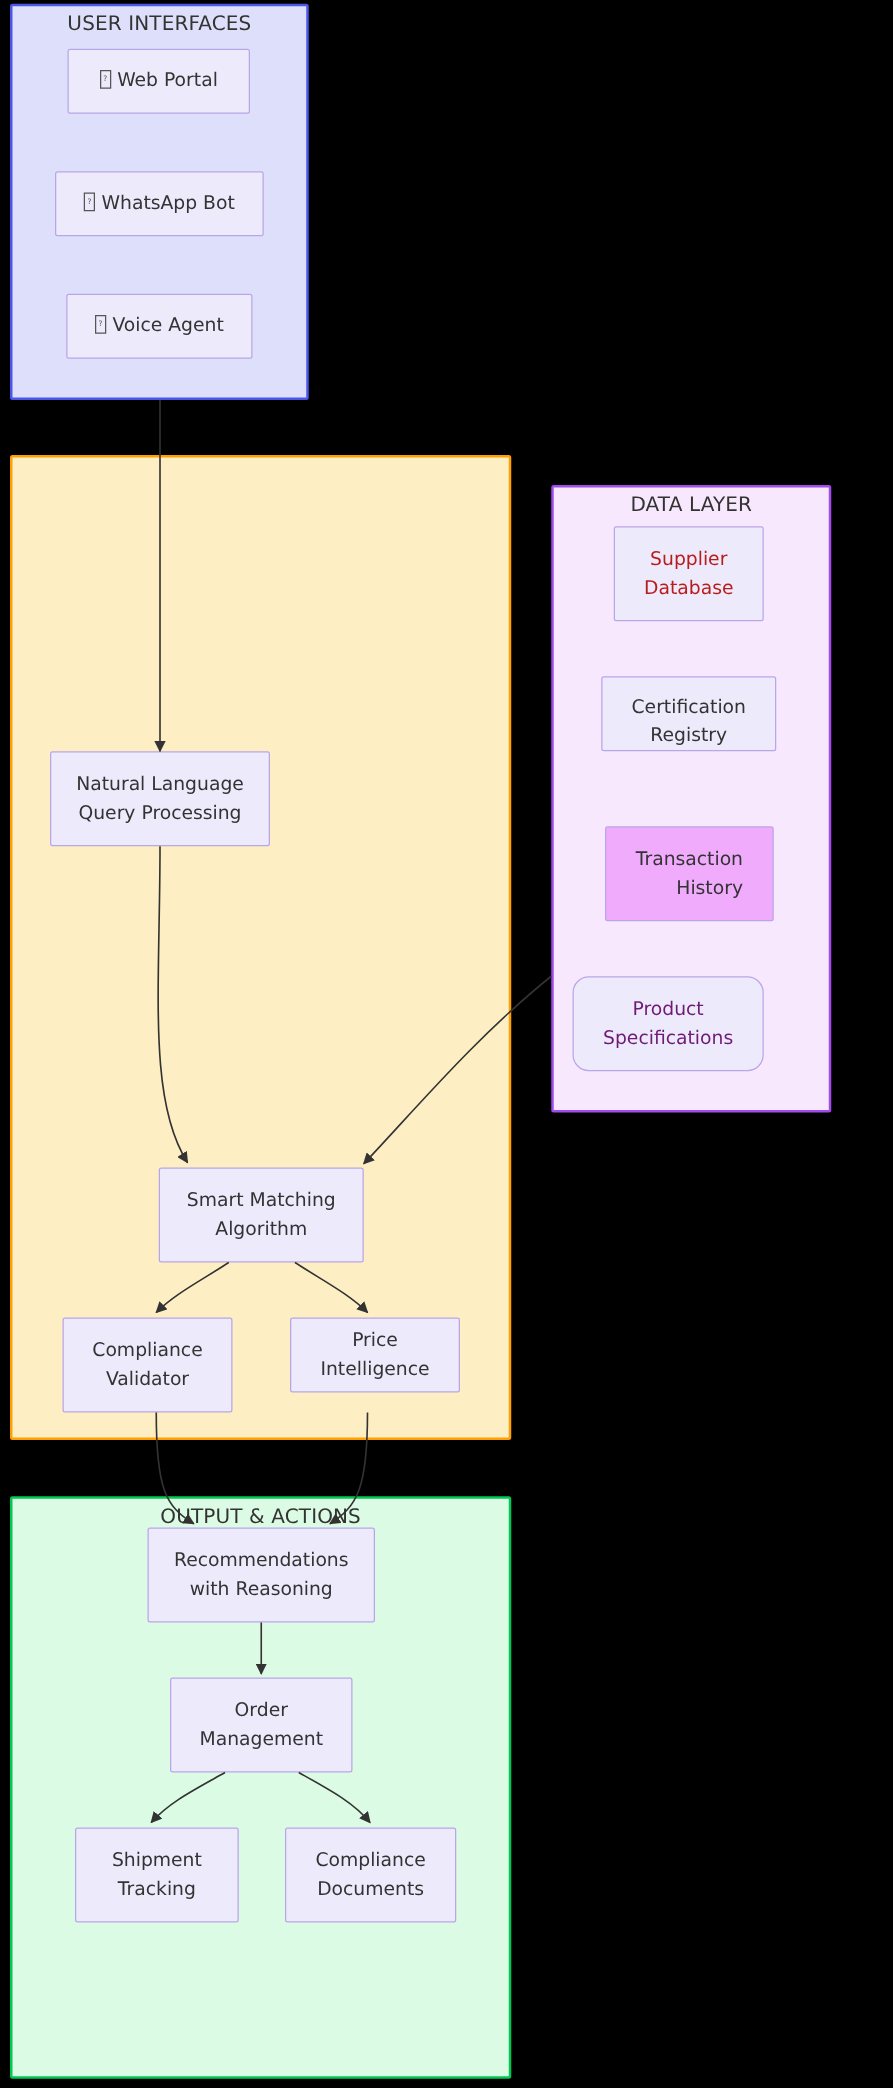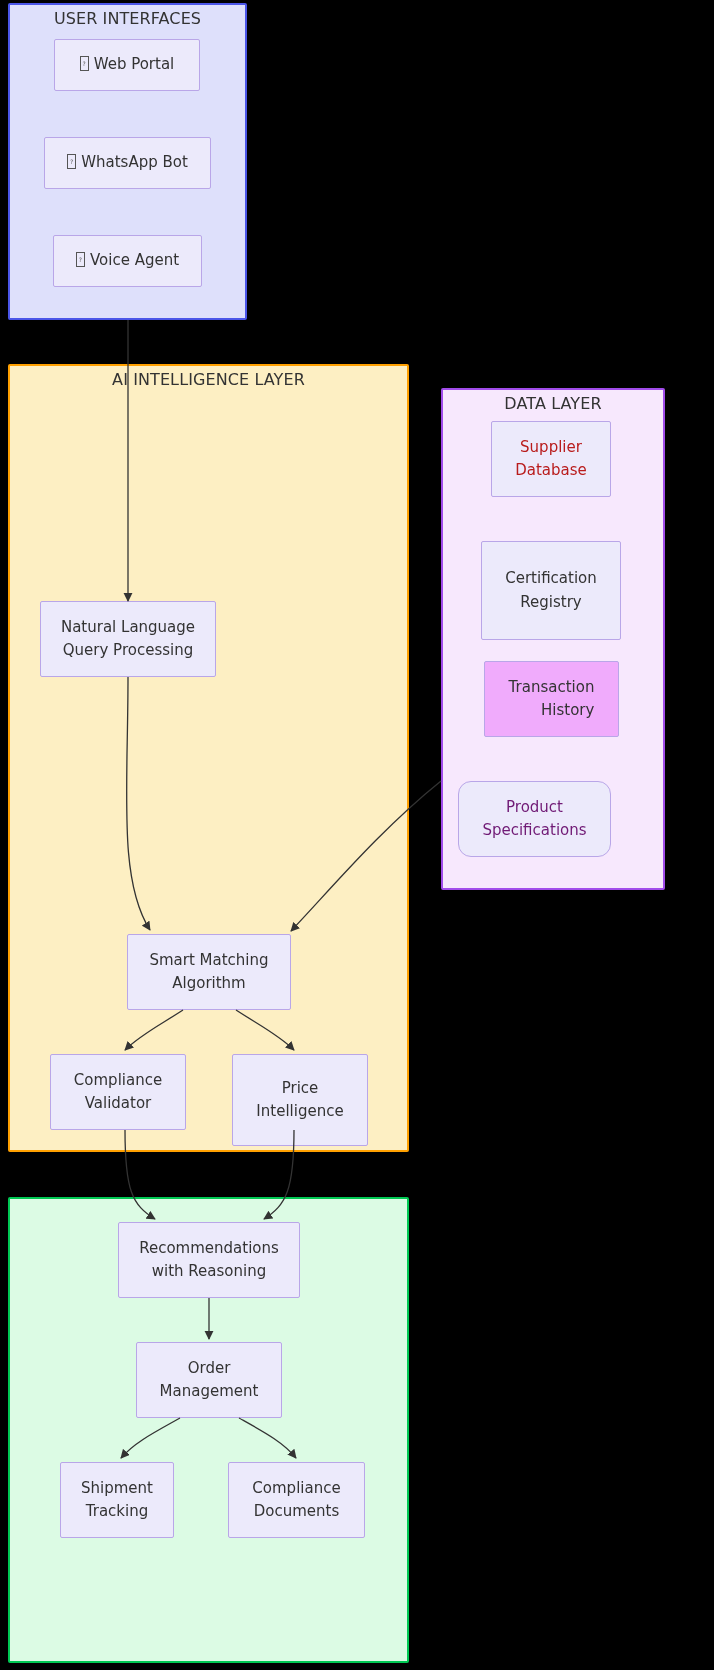--- a/index.html
+++ b/index.html
@@ -83,22 +83,22 @@
 <body>
 
 <div id="canvas">
 
   <div class="cluster" id="cluster-user-interfaces" style="left: 8px; top: 3px; width: 239px; height: 317px; background: rgb(222, 224, 251); border-color: rgb(75, 86, 232);"></div>
   <div class="cluster" id="cluster-ai-intelligence-layer" style="left: 8px; top: 364px; width: 401px; height: 788px; background: rgb(253, 239, 195); border-color: rgb(255, 160, 0);"></div>
   <div class="cluster" id="cluster-data-layer" style="left: 441px; top: 388px; width: 224px; height: 502px; background: rgb(247, 232, 253); border-color: rgb(161, 76, 234);"></div>
   <div class="cluster" id="cluster-output-actions" style="left: 8px; top: 1197px; width: 401px; height: 466px; background: rgb(220, 251, 228); border-color: rgb(0, 200, 83);"></div>
 
   <div class="cluster-title" style="left: 8px; width: 239px; top: 9px;">USER INTERFACES</div>
-  <div class="cluster-title" style="left: 8px; width: 401px; top: 370px;">AI INTELLIGENCE LAYER</div>
   <div class="cluster-title" style="left: 441px; width: 224px; top: 394px;">DATA LAYER</div>
+  <div class="cluster-title" style="left: 8px; width: 401px; top: 1203px;">OUTPUT &amp; ACTIONS</div>
 
   <svg class="edges" viewBox="0 0 714 1670">
     <defs>
       <marker id="arrowhead" viewBox="0 0 10 10" refX="9" refY="5" markerWidth="7" markerHeight="7" orient="auto-start-reverse">
         <path d="M 0 0 L 10 5 L 0 10 z" fill="#333333"></path>
       </marker>
     </defs>
     <g id="edge-paths" fill="none" stroke="#333333" stroke-width="1.3">
         <path d="M128,320 L128,601" marker-end="url(#arrowhead)" stroke="#333333"></path>
         <path d="M128,677 C128,790 118,880 150,930" marker-end="url(#arrowhead)" stroke="#333333"></path>
@@ -120,21 +120,21 @@
       <div class="node" style="left: 44px; top: 137px; width: 167px; height: 52px; background: rgb(236, 234, 251); border-color: rgb(185, 166, 232); color: rgb(51, 51, 51);">
         <span class="lbl"><span class="tofu">?</span>WhatsApp Bot</span>
       </div>
       <div class="node" style="left: 53px; top: 235px; width: 149px; height: 52px; background: rgb(236, 234, 251); border-color: rgb(185, 166, 232); color: rgb(51, 51, 51);">
         <span class="lbl"><span class="tofu">?</span>Voice Agent</span>
       </div>
       <div class="node" style="left: 491px; top: 421px; width: 120px; height: 76px; background: rgb(236, 234, 251); border-color: rgb(185, 166, 232); color: #b91c1c;">
         <span class="lbl">Supplier
 Database</span>
       </div>
-      <div class="node" style="left: 481px; top: 541px; width: 140px; height: 99px; background: rgb(236, 234, 251); border-color: rgb(185, 166, 232); color: rgb(51, 51, 51);">
+      <div class="node" style="left: 481px; top: 541px; width: 140px; height: 60px; background: rgb(236, 234, 251); border-color: rgb(185, 166, 232); color: rgb(51, 51, 51); align-items: flex-end;">
         <span class="lbl">Certification
 Registry</span>
       </div>
       <div class="node" style="left: 484px; top: 661px; width: 135px; height: 76px; background: #f0abfc; border-color: rgb(185, 166, 232); color: rgb(51, 51, 51); text-align: right;">
         <span class="lbl">Transaction
 History</span>
       </div>
       <div class="node" style="left: 458px; top: 781px; width: 153px; height: 76px; background: rgb(236, 234, 251); border-color: rgb(185, 166, 232); color: #701a75; border-radius: 13px;">
         <span class="lbl">Product
 Specifications</span>
@@ -144,33 +144,33 @@
 Query Processing</span>
       </div>
       <div class="node" style="left: 127px; top: 934px; width: 164px; height: 76px; background: rgb(236, 234, 251); border-color: rgb(185, 166, 232); color: rgb(51, 51, 51);">
         <span class="lbl">Smart Matching
 Algorithm</span>
       </div>
       <div class="node" style="left: 50px; top: 1054px; width: 136px; height: 76px; background: rgb(236, 234, 251); border-color: rgb(185, 166, 232); color: rgb(51, 51, 51);">
         <span class="lbl">Compliance
 Validator</span>
       </div>
-      <div class="node" style="left: 232px; top: 1054px; width: 136px; height: 92px; background: rgb(236, 234, 251); border-color: rgb(185, 166, 232); color: rgb(51, 51, 51); text-align: center;">
+      <div class="node" style="left: 232px; top: 1054px; width: 136px; height: 60px; background: rgb(236, 234, 251); border-color: rgb(185, 166, 232); color: rgb(51, 51, 51); text-align: center;">
         <span class="lbl">Price
 Intelligence</span>
       </div>
       <div class="node" style="left: 118px; top: 1222px; width: 182px; height: 76px; background: rgb(236, 234, 251); border-color: rgb(185, 166, 232); color: rgb(51, 51, 51);">
         <span class="lbl">Recommendations
 with Reasoning</span>
       </div>
       <div class="node" style="left: 136px; top: 1342px; width: 146px; height: 76px; background: rgb(236, 234, 251); border-color: rgb(185, 166, 232); color: rgb(51, 51, 51); justify-content: center;">
         <span class="lbl">Order
 Management</span>
       </div>
-      <div class="node" style="left: 60px; top: 1462px; width: 114px; height: 76px; background: rgb(236, 234, 251); border-color: rgb(185, 166, 232); color: rgb(51, 51, 51);">
+      <div class="node" style="left: 60px; top: 1462px; width: 131px; height: 76px; background: rgb(236, 234, 251); border-color: rgb(185, 166, 232); color: rgb(51, 51, 51);">
         <span class="lbl">Shipment
 Tracking</span>
       </div>
       <div class="node" style="left: 228px; top: 1462px; width: 137px; height: 76px; background: rgb(236, 234, 251); border-color: rgb(185, 166, 232); color: rgb(51, 51, 51);">
         <span class="lbl">Compliance
 Documents</span>
       </div>
     </div>
 
 </div>

